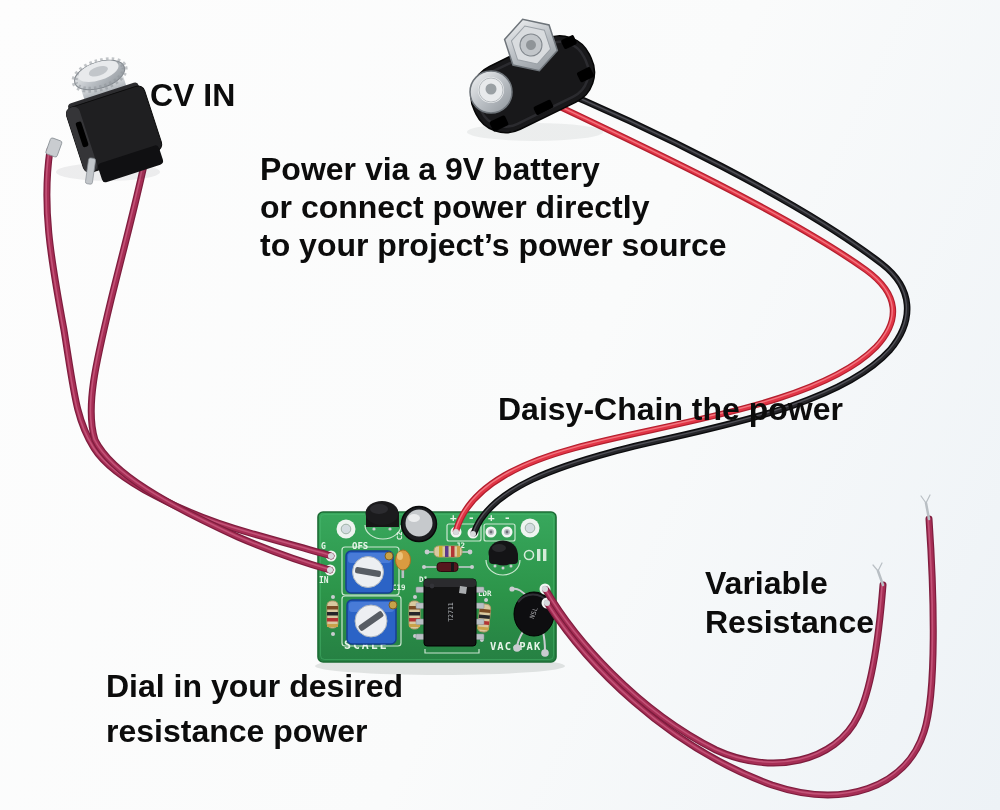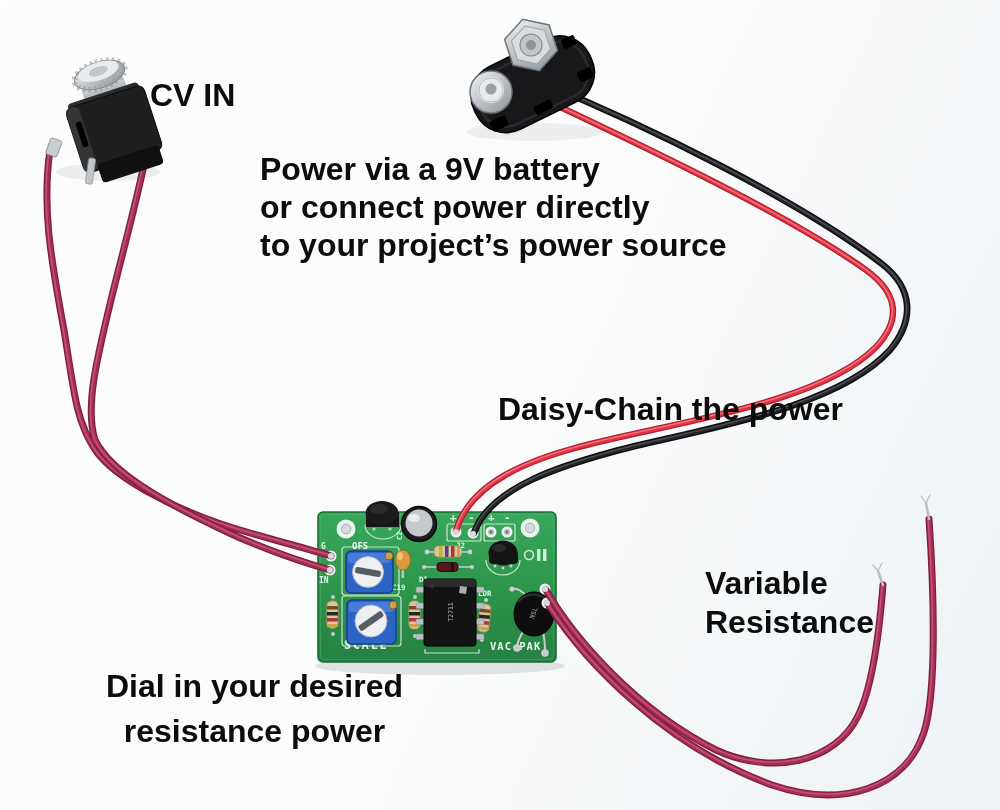--- a/index.html
+++ b/index.html
@@ -8,21 +8,21 @@
     background:linear-gradient(115deg,#fdfdfd 0%,#fafbfb 55%,#edf2f6 100%);
     font-family:"Liberation Sans",sans-serif;
   }
   #art{position:absolute;left:0;top:0;}
   .note{position:absolute;font-weight:700;font-size:32px;line-height:38px;
         color:#0c0c0c;white-space:nowrap;z-index:5;}
   #cv-label{left:150px;top:76px;}
   #power-note{left:260px;top:150px;}
   #daisy-note{left:498px;top:390px;}
   #variable-note{left:705px;top:564px;line-height:39px;}
-  #dial-note{left:106px;top:664px;line-height:45px;text-align:center;}
+  #dial-note{left:106px;top:664px;line-height:45px;}
   
   .nofill{fill:none;stroke-linecap:round;stroke-linejoin:round;}
   .mw1{stroke:#7e1d3e;stroke-width:7;}
   .mw2{stroke:#a62e55;stroke-width:4.6;}
   .mw3{stroke:#c7597e;stroke-width:1.6;opacity:.85;}
   .rw1{stroke:#b21f2e;stroke-width:6.4;}
   .rw2{stroke:#e23546;stroke-width:4;}
   .rw3{stroke:#f27d86;stroke-width:1.4;opacity:.9;}
   .bw1{stroke:#0c0c0e;stroke-width:6.6;}
   .bw2{stroke:#26262a;stroke-width:4;}

